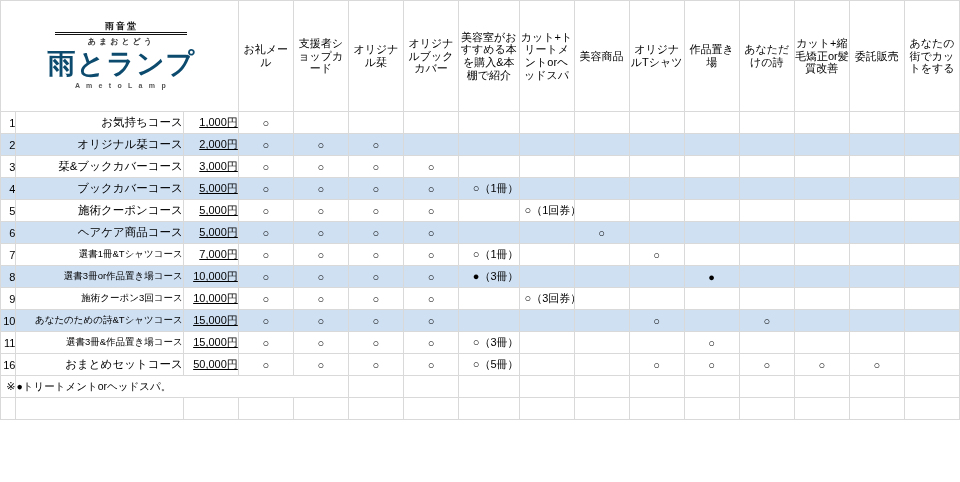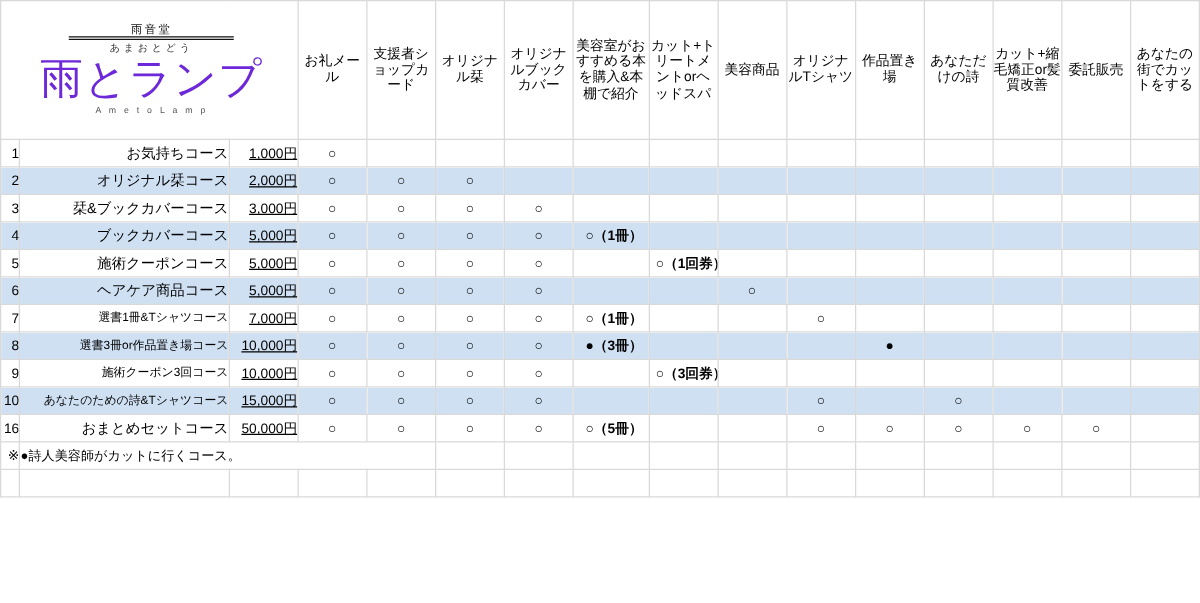--- a/index.html
+++ b/index.html
@@ -47,40 +47,41 @@
     vertical-align:middle;
     padding:0;
   }
   .logo-wrap{
     display:flex;
     flex-direction:column;
     align-items:center;
     justify-content:center;
     height:108px;
     padding-left:4px;
+    font-weight:bold;
   }
   .logo-top{
     font-size:9px;
     letter-spacing:2px;
     color:#111;
     line-height:1;
     margin-bottom:1px;
   }
   .logo-rule{
     width:132px;height:0;
     border-top:3px double #111;
     margin-bottom:2px;
   }
   .logo-sub{
     font-size:8px;letter-spacing:3px;color:#333;margin-bottom:3px;
   }
   .logo-main{
-    font-size:34px;
+    font-size:28px;
     letter-spacing:1px;
-    color:#6d28d9;
+    color:#0c4a6e;
     line-height:1.05;
     font-family:"DejaVu Serif","Liberation Serif",serif;
     white-space:nowrap;
   }
   .logo-foot{
     font-size:7px;letter-spacing:2.2px;color:#555;margin-top:4px;
   }
 
   tbody tr{height:21px;}
   tbody td{height:21px;font-size:11px;}
@@ -90,21 +91,21 @@
   td.name{
     text-align:right;padding-left:3px;font-size:11.5px;white-space:nowrap;
   }
   td.name.small{font-size:9.5px;}
   td.price{
     text-align:right;padding-right:4px;font-size:11px;text-decoration:underline;
   }
   td.mark{
     text-align:center;font-size:11px;
   }
-  td.mark.left{text-align:center;padding-left:5px;white-space:nowrap;font-weight:bold;}
+  td.mark.left{text-align:right;padding-left:5px;white-space:nowrap;}
   tr.banded td{background:#cfe0f3;}
   tr.plain td{background:#ffffff;}
   td.note{
     text-align:left;padding-left:4px;font-size:10.5px;white-space:nowrap;
   }
   tr.footer-row td{background:#ffffff;}
   tr.blank-row td{background:#ffffff;height:21px;}
 </style>
 </head>
 <body>
@@ -340,20 +341,38 @@
         <td class="mark left"></td>
         <td class="mark"></td>
         <td class="mark">○</td>
         <td class="mark"></td>
         <td class="mark">○</td>
         <td class="mark"></td>
         <td class="mark"></td>
         <td class="mark"></td>
       </tr>
 
+      <tr class="plain">
+        <td class="num">11</td>
+        <td class="name small">選書3冊&amp;作品置き場コース</td>
+        <td class="price">15,000円</td>
+        <td class="mark">○</td>
+        <td class="mark">○</td>
+        <td class="mark">○</td>
+        <td class="mark">○</td>
+        <td class="mark left">○（3冊）</td>
+        <td class="mark left"></td>
+        <td class="mark"></td>
+        <td class="mark"></td>
+        <td class="mark">○</td>
+        <td class="mark"></td>
+        <td class="mark"></td>
+        <td class="mark"></td>
+        <td class="mark"></td>
+      </tr>
 
 
 
 
       <tr class="plain">
         <td class="num">16</td>
         <td class="name">おまとめセットコース</td>
         <td class="price">50,000円</td>
         <td class="mark">○</td>
         <td class="mark">○</td>
@@ -365,21 +384,21 @@
         <td class="mark">○</td>
         <td class="mark">○</td>
         <td class="mark">○</td>
         <td class="mark">○</td>
         <td class="mark">○</td>
         <td class="mark"></td>
       </tr>
 
       <tr class="footer-row">
         <td class="num">※</td>
-        <td class="note" colspan="4">●詩人美容師がカットに行くコース。</td>
+        <td class="note" colspan="4">●トリートメントorヘッドスパ。</td>
         <td></td>
         <td></td>
         <td></td>
         <td></td>
         <td></td>
         <td></td>
         <td></td>
         <td></td>
         <td></td>
         <td></td>

